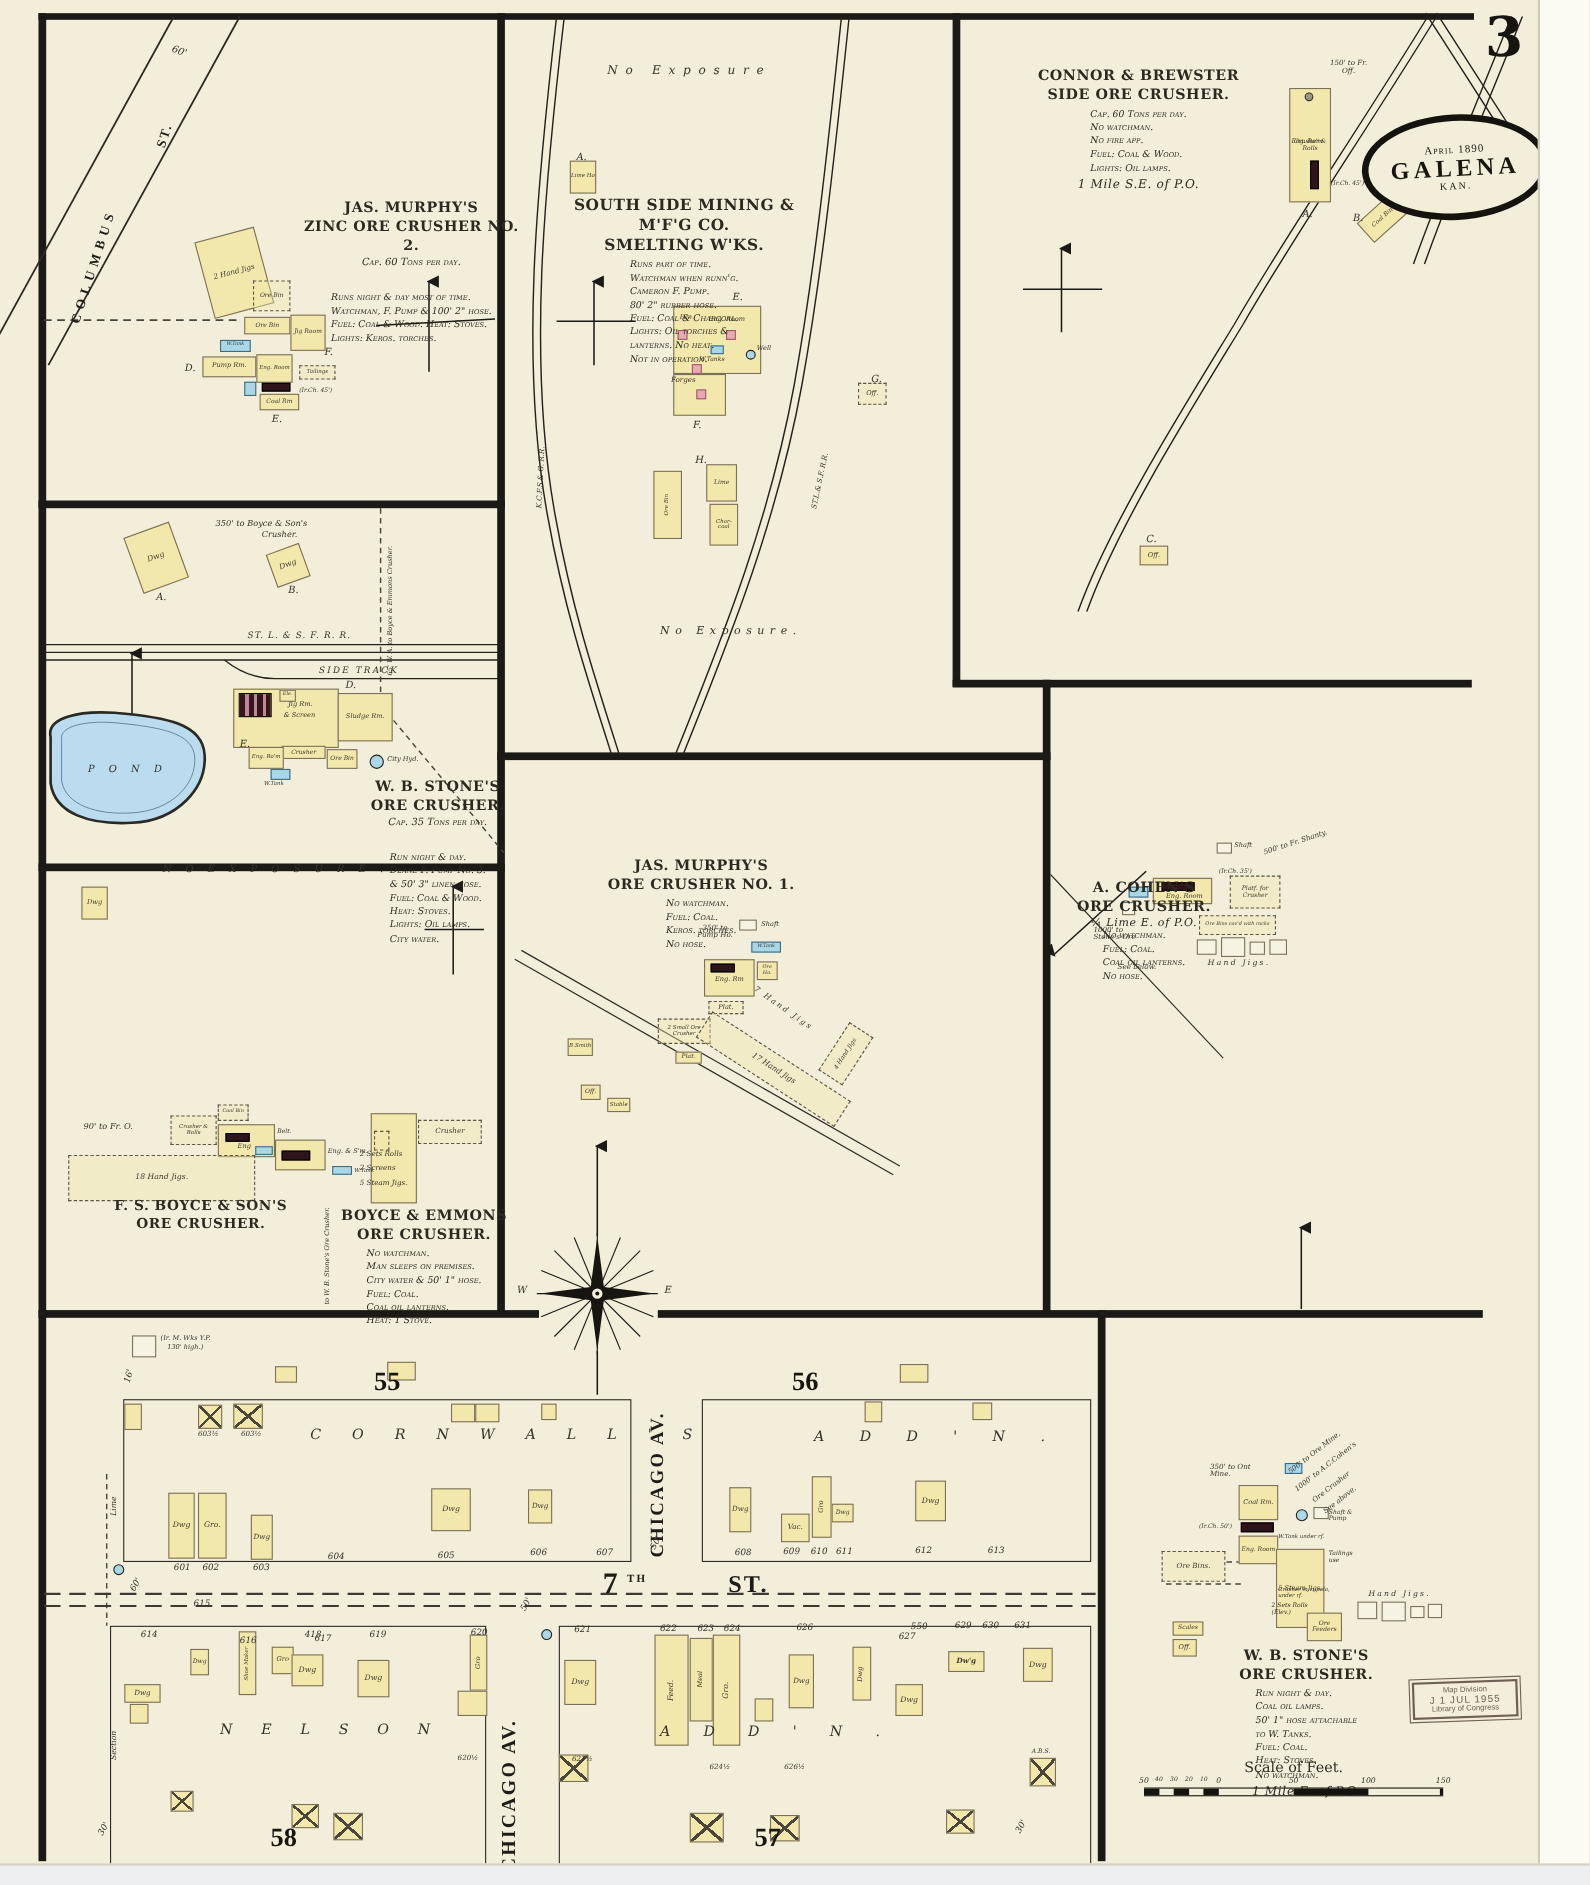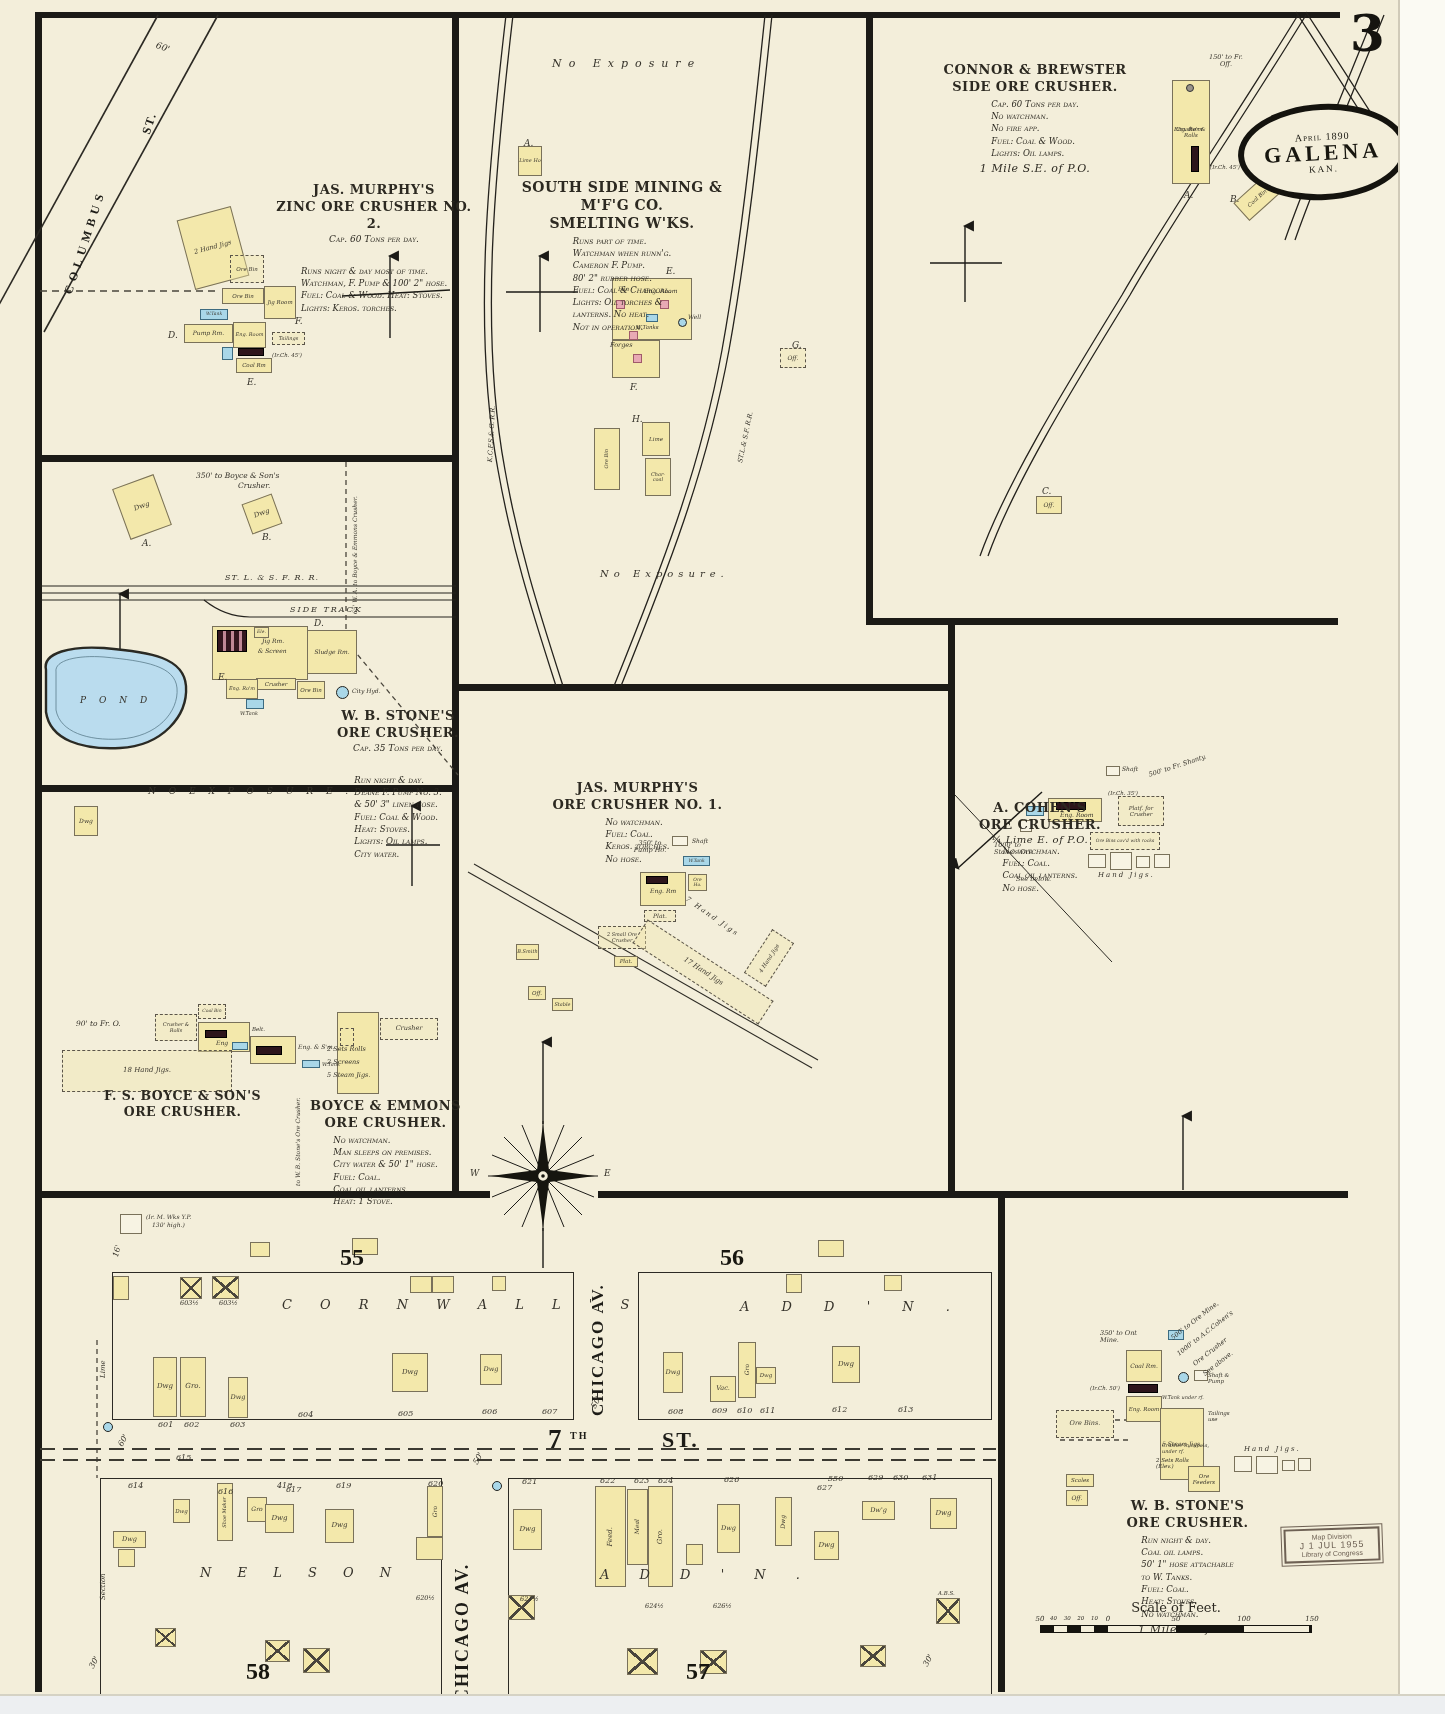--- a/index.html
+++ b/index.html
@@ -554,21 +554,21 @@
       <div class="bx " style="left: 717px; top: 1504px; width: 23px; height: 49px;">
         <span class="bt" style="font-size: 6.5px;">Dwg</span>
       </div>
       <div class="bx " style="left: 775px; top: 1497px; width: 17px; height: 49px;">
         <span class="bt v" style="font-size: 6px;">Dwg</span>
       </div>
       <div class="bx " style="left: 814px; top: 1531px; width: 25px; height: 29px;">
         <span class="bt" style="font-size: 7px;">Dwg</span>
       </div>
       <div class="bx " style="left: 862px; top: 1501px; width: 33px; height: 19px;">
-        <span class="bt" style="font-size: 6.5px;">Dw'g</span>
+        <span class="bt" style="font-size: 6.5px; font-weight: bold;">Dw'g</span>
       </div>
       <div class="bx " style="left: 930px; top: 1498px; width: 27px; height: 31px;">
         <span class="bt" style="font-size: 7px;">Dwg</span>
       </div>
       <div class="bx xbox" style="left: 508px; top: 1595px; width: 27px; height: 25px;"></div>
       <div class="bx xbox" style="left: 627px; top: 1648px; width: 31px; height: 27px;"></div>
       <div class="bx xbox" style="left: 700px; top: 1650px; width: 27px; height: 24px;"></div>
       <div class="bx xbox" style="left: 860px; top: 1645px; width: 26px; height: 22px;"></div>
       <div class="bx hyd" style="left: 103px; top: 1422px; width: 10px; height: 10px;"></div>
       <div class="bx hyd" style="left: 492px; top: 1481px; width: 10px; height: 10px;"></div>

